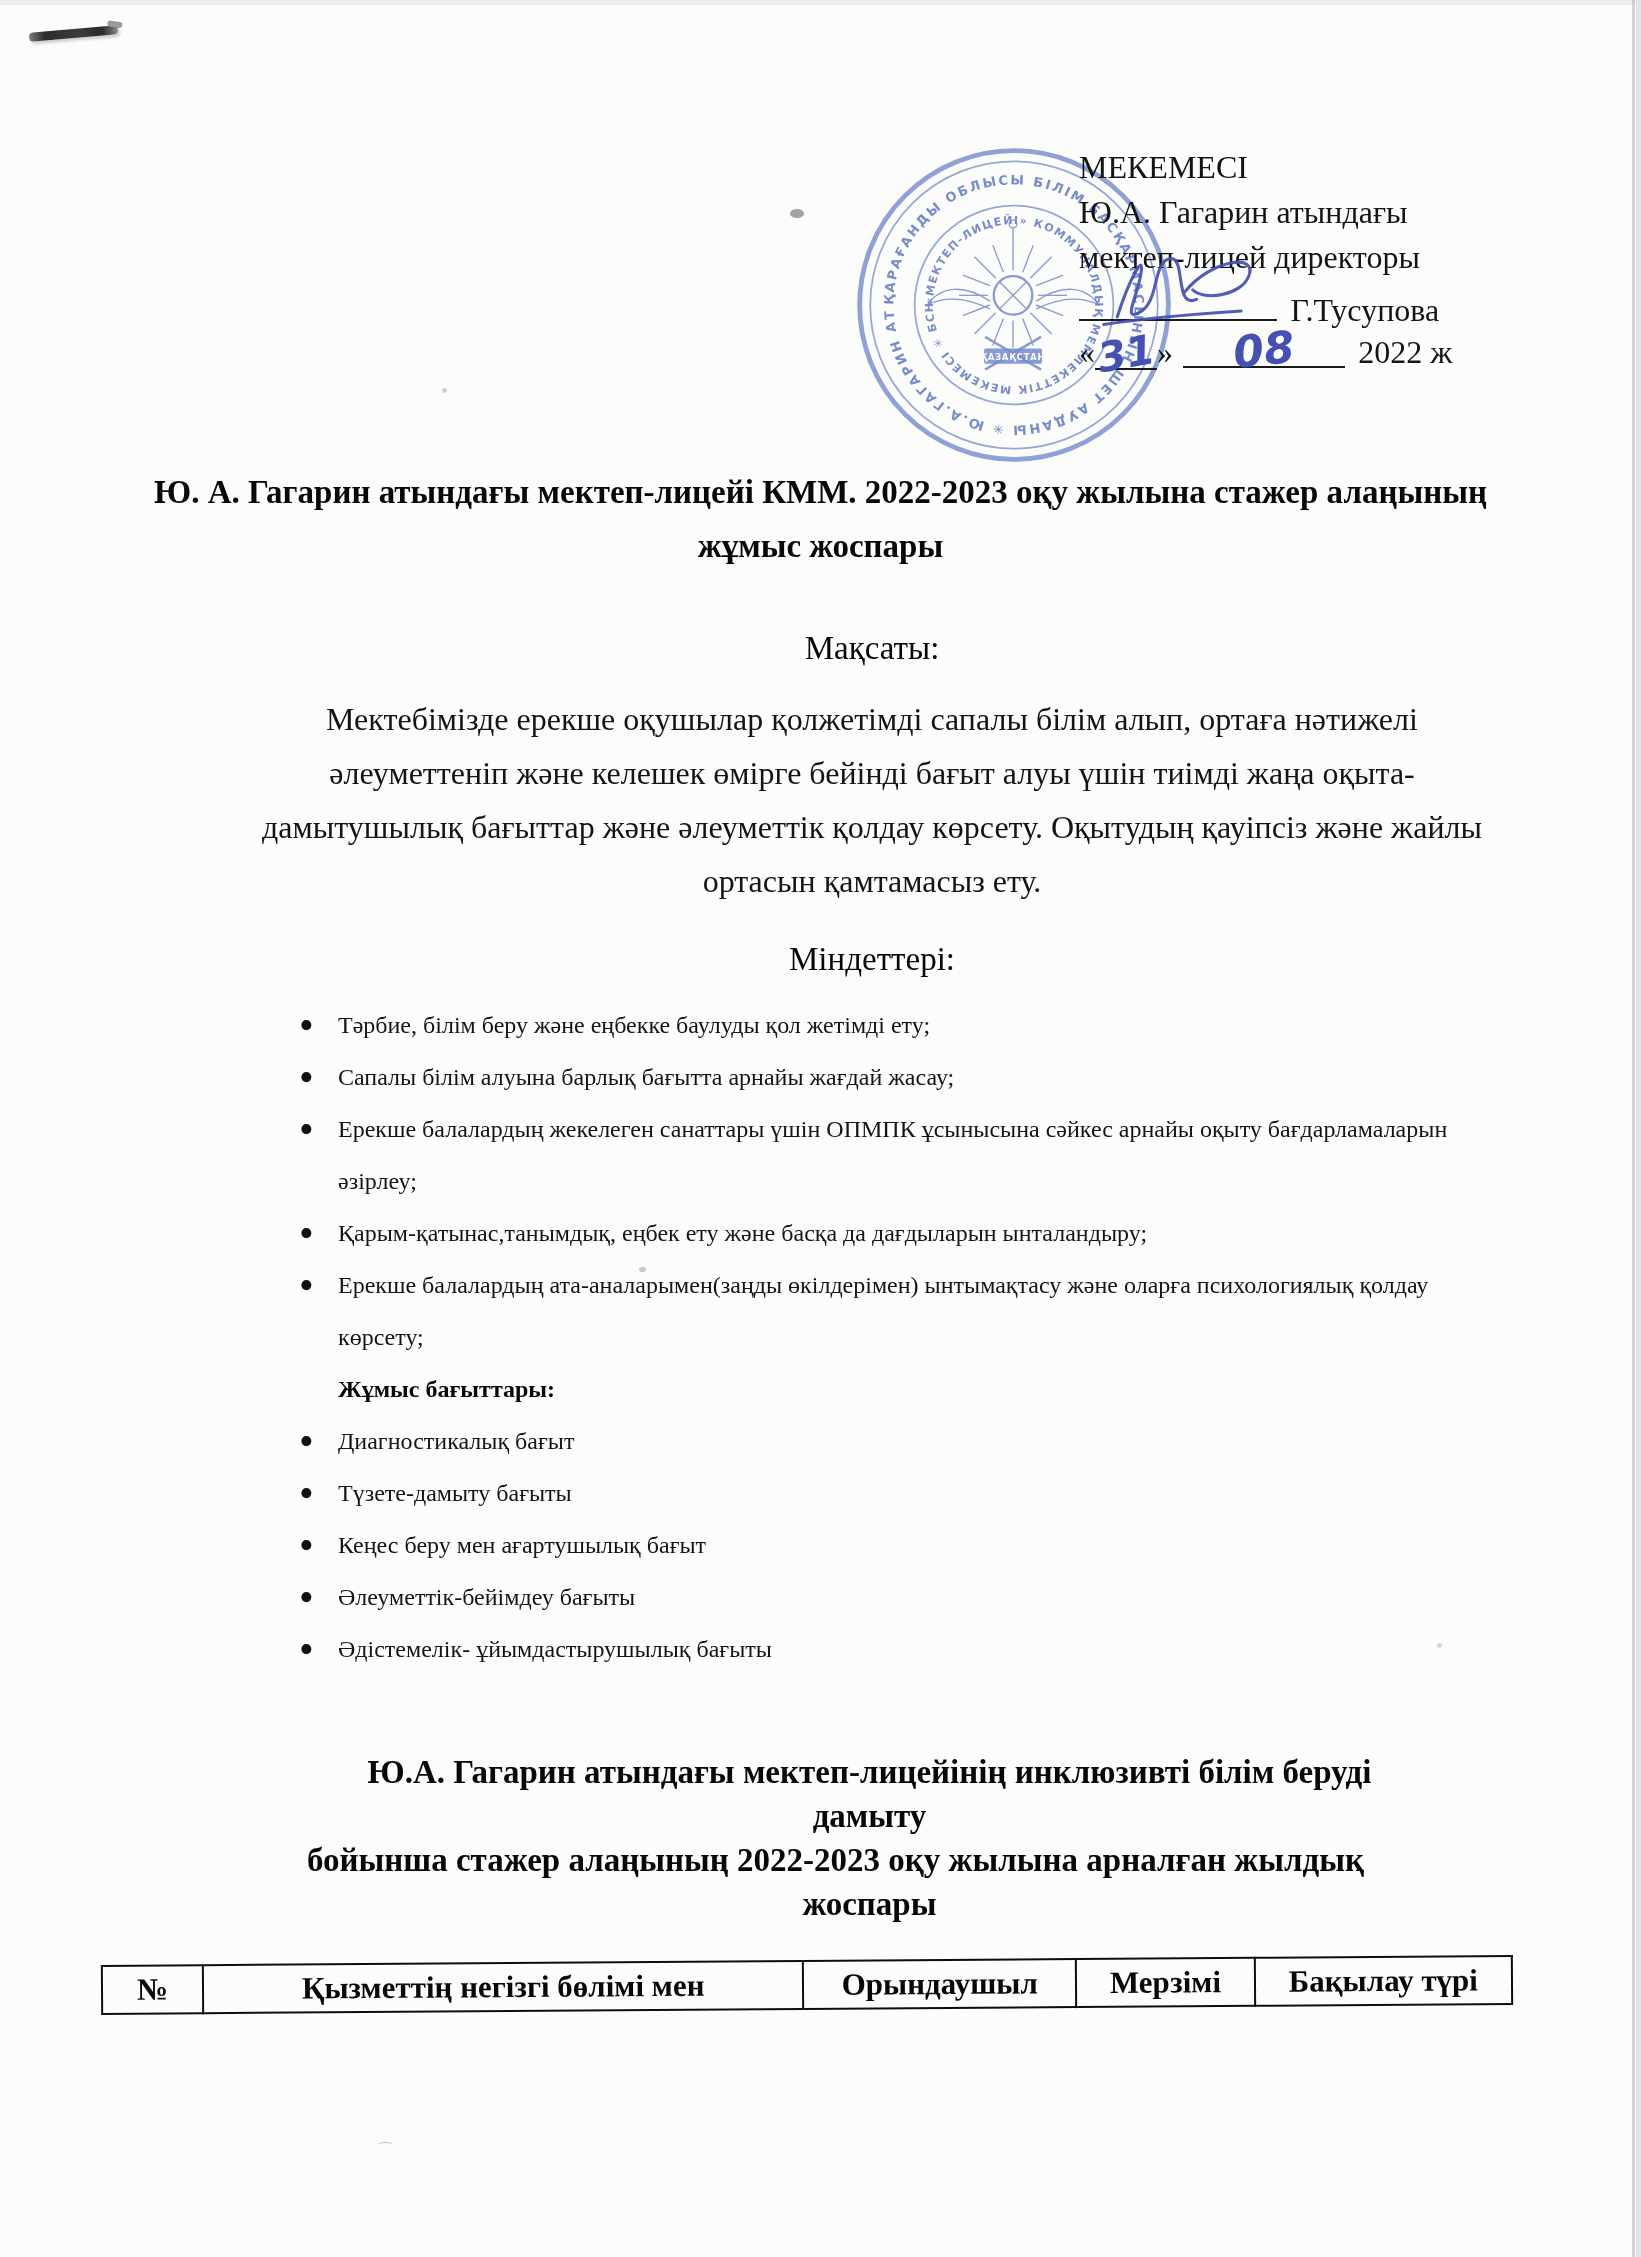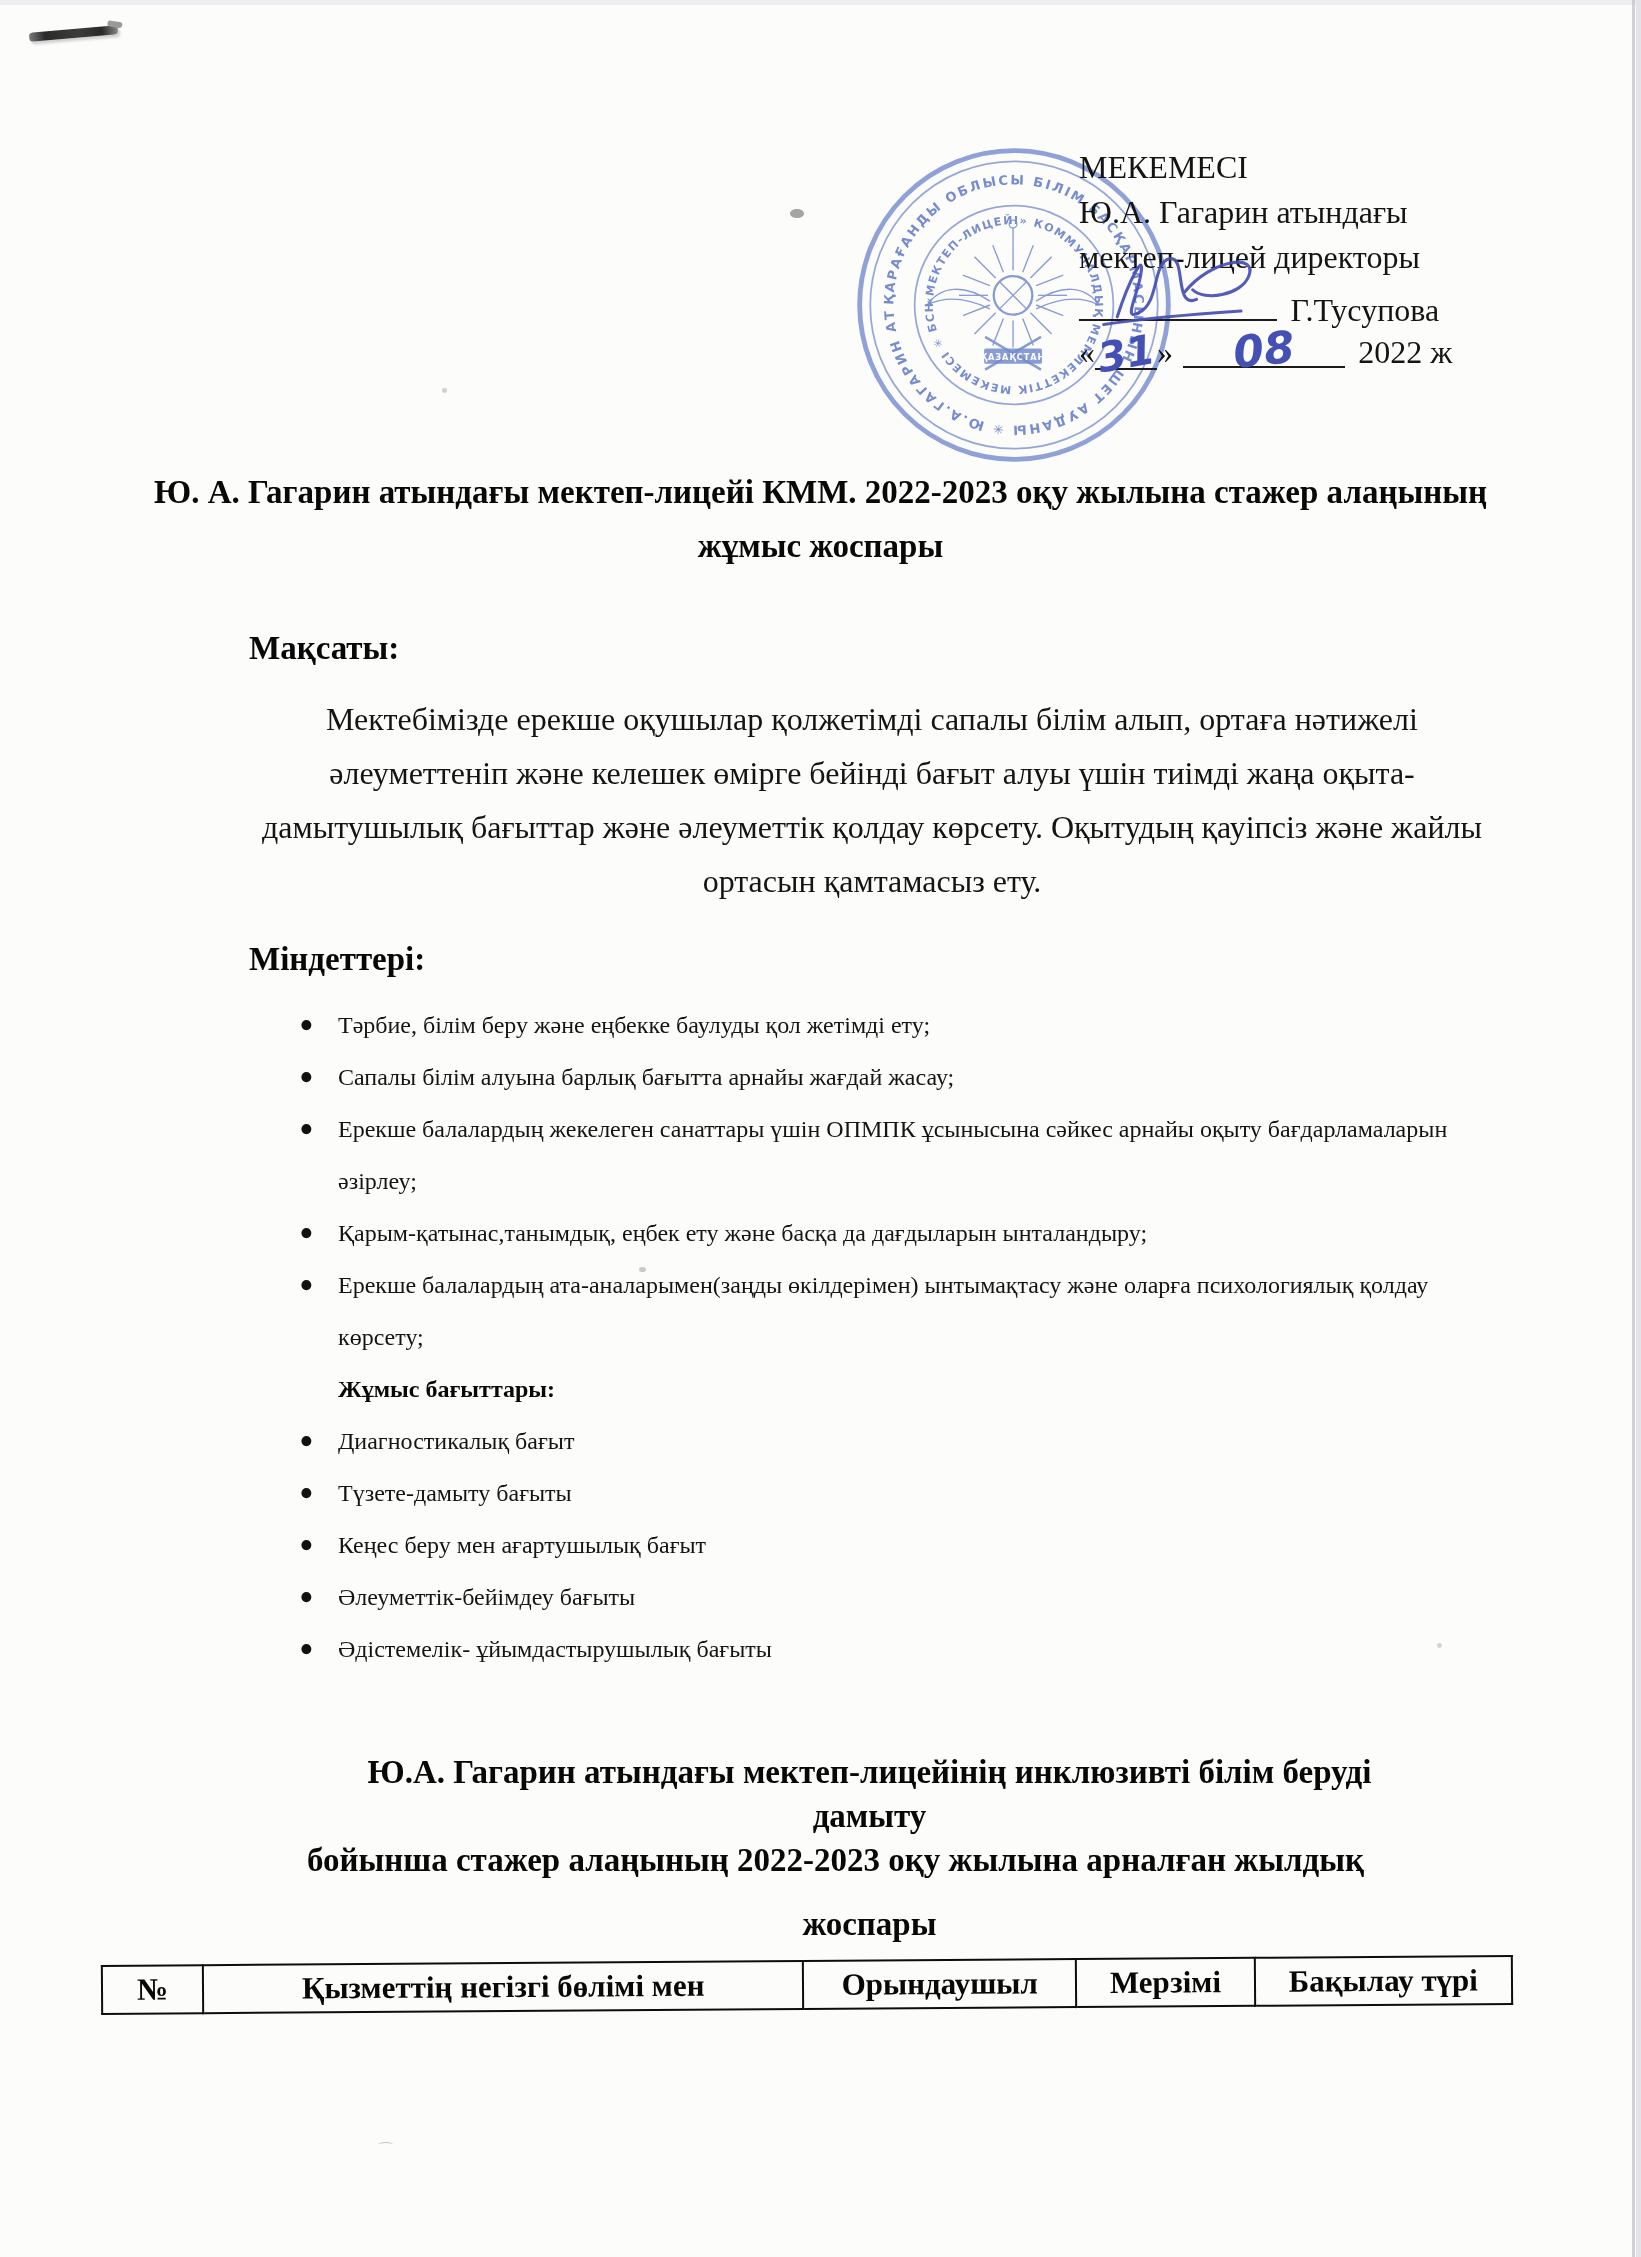--- a/index.html
+++ b/index.html
@@ -46,35 +46,35 @@
   .month-slot .hand { font-size:44px; transform:rotate(-6deg) translateY(1.9px); }
 
   
   .doc-title {
     position:absolute; left:106px; top:465px; width:1429px; margin:0;
     font-size:33px; font-weight:bold; text-align:center; line-height:54px; color:#080808;
   }
 
   
   .content { position:absolute; left:249px; top:630px; width:1246px; }
-  .sec-heading { margin:0 0 25px 0; font-size:33px; font-weight:bold; color:#080808; }
+  .sec-heading { margin:0 0 25px 0; font-size:33px; font-weight:normal; color:#080808;text-align:center; }
   .goal-body { margin:0 0 33px 0; font-size:32px; line-height:54px;text-align:center; }
   .task-heading { margin:0 0 21px 0; }
   ul.blist { list-style:none; margin:0; padding:0; }
   ul.blist li { position:relative; padding-left:89px; font-size:24px; line-height:52px; }
   ul.blist li.bulleted::before {
     content:"•"; position:absolute; left:50px; top:0; font-size:42px; line-height:52px; color:#111;
   }
   ul.blist li.subhead { font-weight:bold; color:#080808; }
 
   
   .subtitle { position:absolute; left:249px; top:1750px; width:1241px;
     font-size:33px; font-weight:bold; line-height:44px; color:#080808; }
   .subtitle .l-left { text-align:center; }
-  .subtitle .l-center { text-align:center;margin-top:20px; }
+  .subtitle .l-center { text-align:center; }
   .subtitle .l-indent { padding-left:58px; text-align:left; }
 
   
   .plan-table {
     position:absolute; left:101px; top:1960px; width:1412px;
     border-collapse:collapse; transform:rotate(-0.4deg);
   }
   .plan-table th {
     border:2.9px solid #0d0d0d; font-size:31px; font-weight:bold; color:#080808;
     height:44px; padding:1px 5.8px; text-align:center; font-family:"Liberation Serif", serif;

